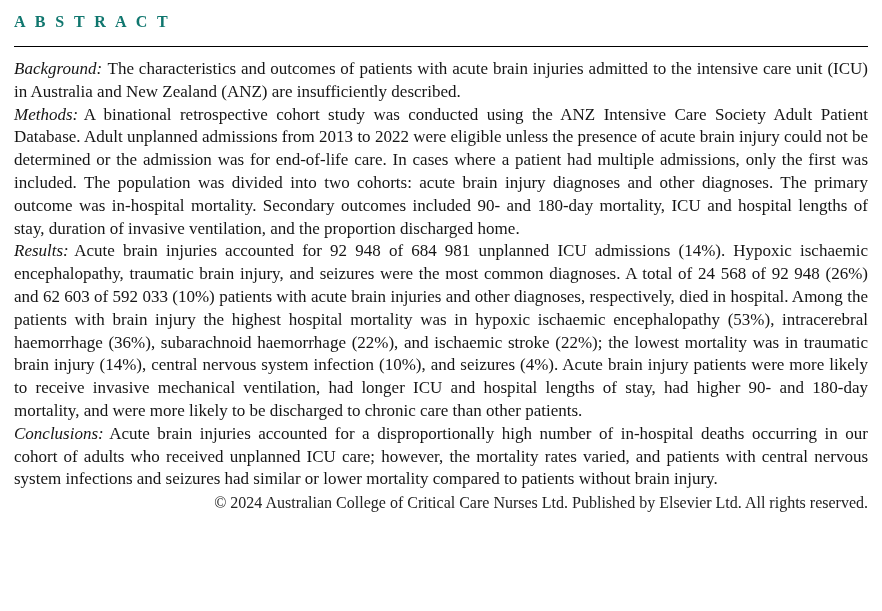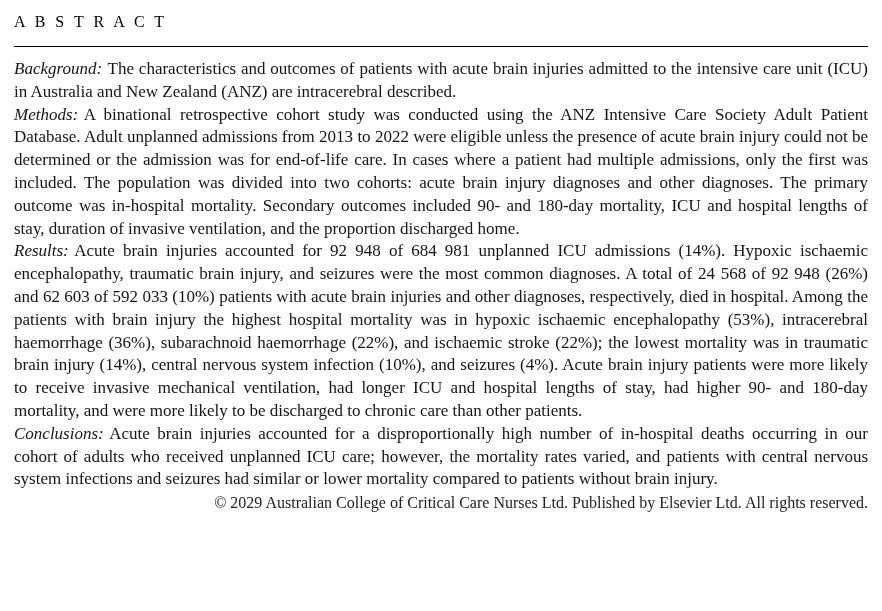--- a/index.html
+++ b/index.html
@@ -12,26 +12,26 @@
     height: 611px;
     overflow: hidden;
     font-family: "Liberation Serif", "DejaVu Serif", serif;
     color: #151515;
   }
   .page {
     width: 854px;
     padding: 0 14px;
   }
   .abstract-heading {
-    font-weight: normal;
+    font-weight: bold;
     font-size: 16px;
     letter-spacing: 3px;
     margin-top: 13px;
     margin-bottom: 0;
-    color: #000000;
+    color: #0f766e;
   }
   .divider {
     border: none;
     border-top: 1.6px solid #000;
     margin: 15px 0 0 0;
   }
   .abstract-body {
     margin-top: 11px;
     font-size: 17px;
     line-height: 22.8px;
@@ -59,25 +59,25 @@
 <body>
 
 <div class="page">
 
   <h2 class="abstract-heading">A B S T R A C T</h2>
 
   <hr class="divider">
 
   <div class="abstract-body">
 
-    <p class="abstract-section"><span class="sec-label">Background:</span><span>The characteristics and outcomes of patients with acute brain injuries admitted to the intensive care unit (ICU) in Australia and New Zealand (ANZ) are intracerebral described.</span></p>
+    <p class="abstract-section"><span class="sec-label">Background:</span><span>The characteristics and outcomes of patients with acute brain injuries admitted to the intensive care unit (ICU) in Australia and New Zealand (ANZ) are insufficiently described.</span></p>
 
 
     <p class="abstract-section"><span class="sec-label">Methods:</span><span>A binational retrospective cohort study was conducted using the ANZ Intensive Care Society Adult Patient Database. Adult unplanned admissions from 2013 to 2022 were eligible unless the presence of acute brain injury could not be determined or the admission was for end-of-life care. In cases where a patient had multiple admissions, only the first was included. The population was divided into two cohorts: acute brain injury diagnoses and other diagnoses. The primary outcome was in-hospital mortality. Secondary outcomes included 90- and 180-day mortality, ICU and hospital lengths of stay, duration of invasive ventilation, and the proportion discharged home.</span></p>
 
     <p class="abstract-section"><span class="sec-label">Results:</span><span>Acute brain injuries accounted for 92 948 of 684 981 unplanned ICU admissions (14%). Hypoxic ischaemic encephalopathy, traumatic brain injury, and seizures were the most common diagnoses. A total of 24 568 of 92 948 (26%) and 62 603 of 592 033 (10%) patients with acute brain injuries and other diagnoses, respectively, died in hospital. Among the patients with brain injury the highest hospital mortality was in hypoxic ischaemic encephalopathy (53%), intracerebral haemorrhage (36%), subarachnoid haemorrhage (22%), and ischaemic stroke (22%); the lowest mortality was in traumatic brain injury (14%), central nervous system infection (10%), and seizures (4%). Acute brain injury patients were more likely to receive invasive mechanical ventilation, had longer ICU and hospital lengths of stay, had higher 90- and 180-day mortality, and were more likely to be discharged to chronic care than other patients.</span></p>
 
     <p class="abstract-section"><span class="sec-label">Conclusions:</span><span>Acute brain injuries accounted for a disproportionally high number of in-hospital deaths occurring in our cohort of adults who received unplanned ICU care; however, the mortality rates varied, and patients with central nervous system infections and seizures had similar or lower mortality compared to patients without brain injury.</span></p>
 
-    <p class="copyright-line">© 2029 Australian College of Critical Care Nurses Ltd. Published by Elsevier Ltd. All rights reserved.</p>
+    <p class="copyright-line">© 2024 Australian College of Critical Care Nurses Ltd. Published by Elsevier Ltd. All rights reserved.</p>
 
   </div>
 </div>
 
 </body></html>

